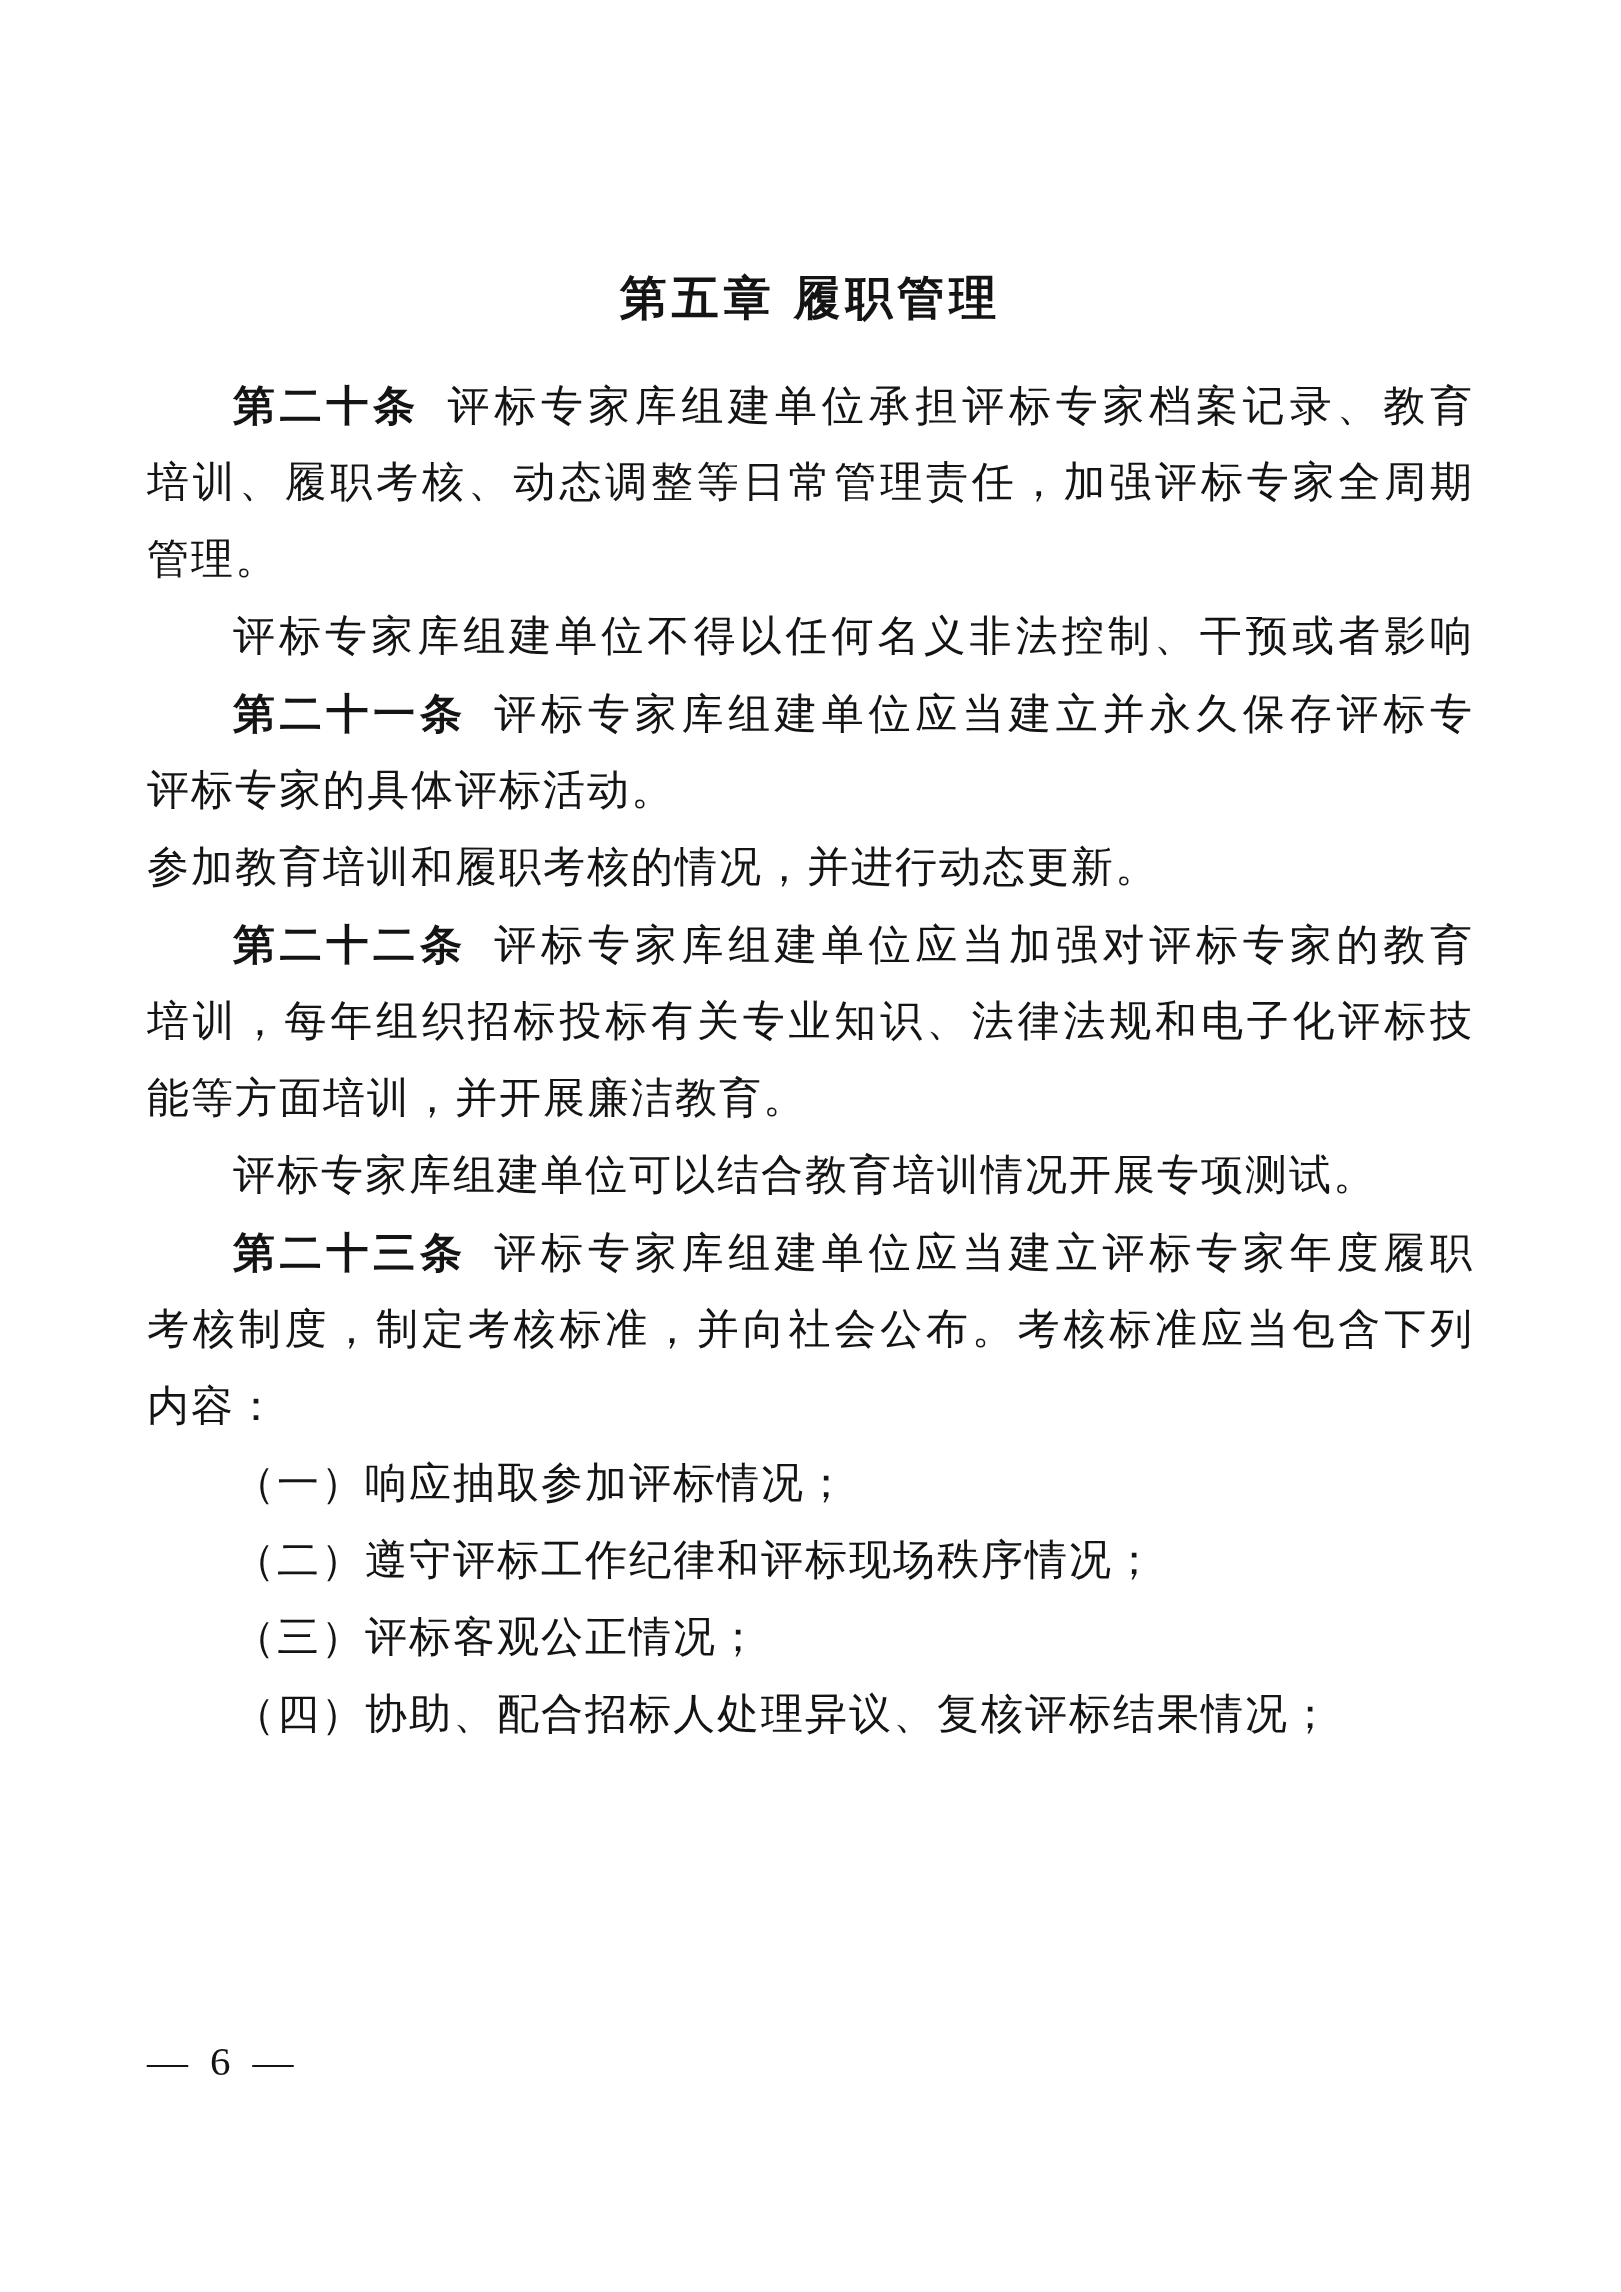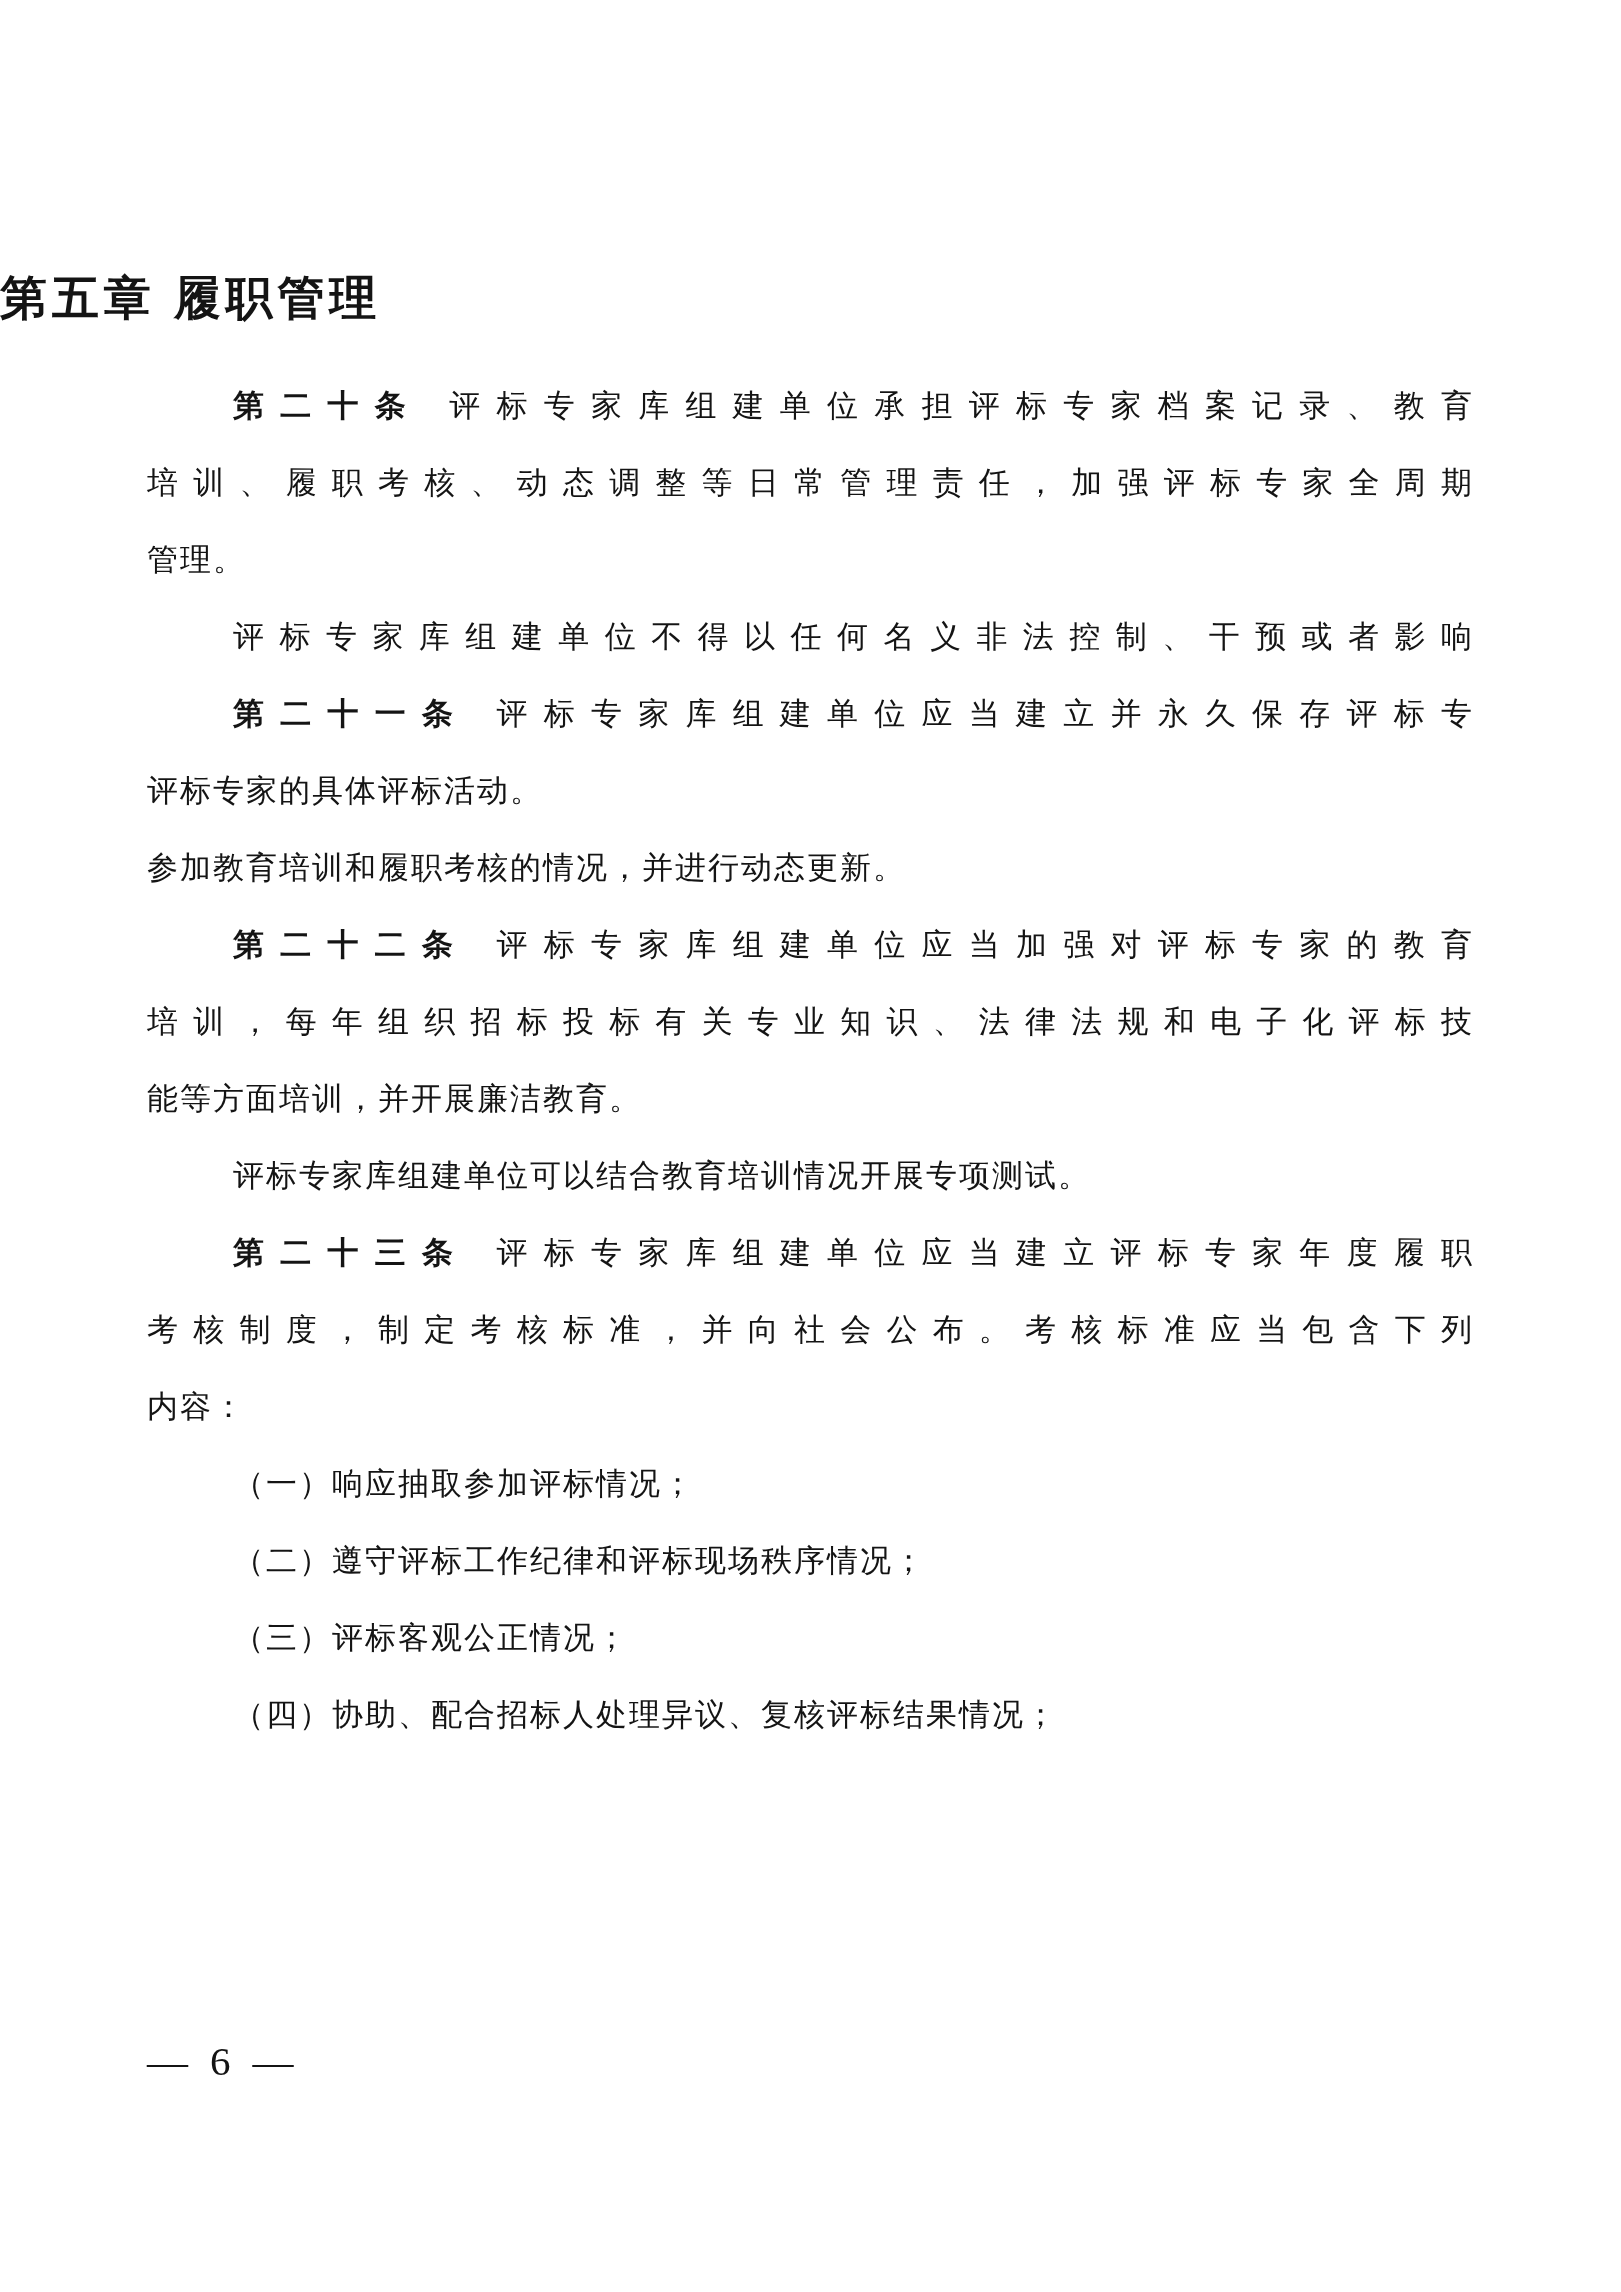--- a/index.html
+++ b/index.html
@@ -8,32 +8,33 @@
     height: 2293px;
     background: #ffffff;
     position: relative;
     margin: 0 auto;
     overflow: hidden;
     font-family: "Liberation Serif", "DejaVu Serif", serif;
     color: #141414;
   }
   .doc-title {
     padding-top: 267px;
+    text-align: center;
     font-family: "Liberation Sans", "DejaVu Sans", sans-serif;
     font-weight: bold;
     font-size: 47px;
     line-height: 61px;
     letter-spacing: 4.9px;
     white-space: pre;
   }
   .content {
     margin: 39px 147px 0 147px; 
   }
   .line {
-    font-size: 31px;
+    font-size: 42px;
     line-height: 77px;
     height: 77px;
     letter-spacing: 2px;
     text-align: left;
   }
   .line.justify {
     text-align: justify;
     text-align-last: justify;
     text-justify: inter-character;
   }

